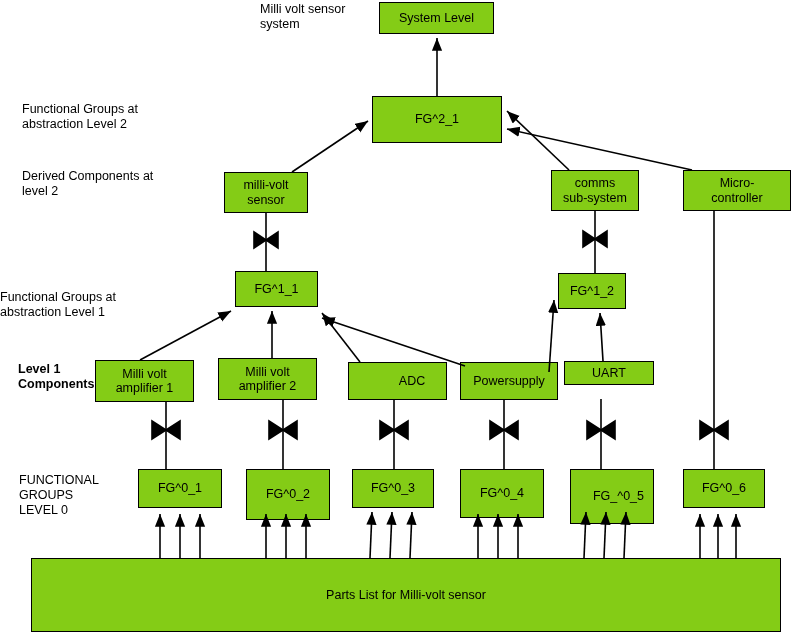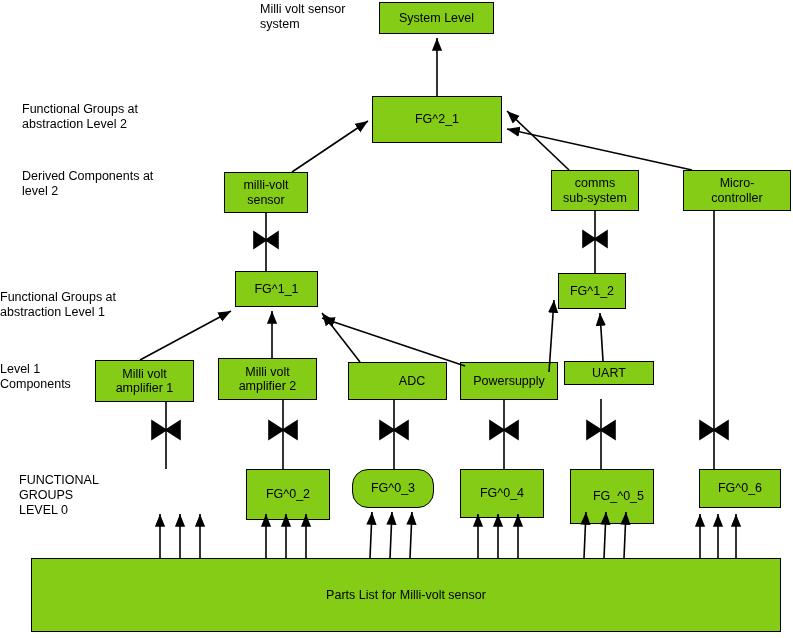--- a/index.html
+++ b/index.html
@@ -39,21 +39,21 @@
 
   <div class="label" style="left:260px;top:2px;">Milli volt sensor
 system</div>
 
   <div class="label" style="left:22px;top:102px;">Functional Groups at
 abstraction Level 2</div>
   <div class="label" style="left:22px;top:169px;">Derived Components at
 level 2</div>
   <div class="label" style="left:0px;top:290px;">Functional Groups at
 abstraction Level 1</div>
-  <div class="label" style="left:0;top:362px;">Level  1
+  <div class="label" style="left:18px;top:362px;font-weight:bold;">Level  1
 Components</div>
   <div class="label" style="left:4px;top:473px;margin-left:15px;">FUNCTIONAL
 GROUPS
 LEVEL 0</div>
 
   <div class="node" style="left:379px;top:2px;width:115px;height:32px;">System Level</div>
   <div class="node" style="left:372px;top:96px;width:130px;height:47px;">FG^2_1</div>
   <div class="node" style="left:551px;top:170px;width:88px;height:41px;">comms
 sub-system</div>
   <div class="node" style="left:224px;top:172px;width:84px;height:41px;">milli-volt
@@ -62,25 +62,26 @@
 controller</div>
   <div class="node" style="left:235px;top:271px;width:83px;height:36px;">FG^1_1</div>
   <div class="node" style="left:534px;top:273px;width:68px;height:36px;margin-left:24px;">FG^1_2</div>
   <div class="node" style="left:95px;top:360px;width:99px;height:42px;">Milli volt
 amplifier 1</div>
   <div class="node" style="left:218px;top:358px;width:99px;height:42px;">Milli volt
 amplifier 2</div>
   <div class="node" style="left:348px;top:362px;width:99px;height:38px;padding-left:33px;">ADC</div>
   <div class="node" style="left:460px;top:362px;width:98px;height:38px;">Powersupply</div>
   <div class="node" style="left:564px;top:361px;width:90px;height:24px;">UART</div>
+  <div class="node" style="left:138px;top:469px;width:84px;height:39px;">FG^0_1</div>
   <div class="node" style="left:246px;top:469px;width:84px;height:51px;">FG^0_2</div>
-  <div class="node" style="left:352px;top:469px;width:82px;height:39px;border-radius:16px;">FG^0_3</div>
+  <div class="node" style="left:352px;top:469px;width:82px;height:39px;">FG^0_3</div>
   <div class="node" style="left:460px;top:469px;width:84px;height:49px;">FG^0_4</div>
   <div class="node" style="left:570px;top:469px;width:84px;height:55px;padding-left:17px;">FG_^0_5</div>
-  <div class="node" style="left:683px;top:469px;width:82px;height:39px;margin-left:16px;">FG^0_6</div>
+  <div class="node" style="left:683px;top:469px;width:82px;height:39px;">FG^0_6</div>
   <div class="node" style="left:31px;top:558px;width:750px;height:74px;">Parts List for Milli-volt sensor</div>
 
   <svg viewBox="0 0 793 638">
     <defs>
       <marker id="arrow" markerWidth="9" markerHeight="9" refX="8" refY="3.2" orient="auto">
         <path d="M0,0 L8,3.2 L0,6.4 z" fill="#000"></path>
       </marker>
     </defs>
     <g stroke="#000" stroke-width="1.6" fill="none">
 

